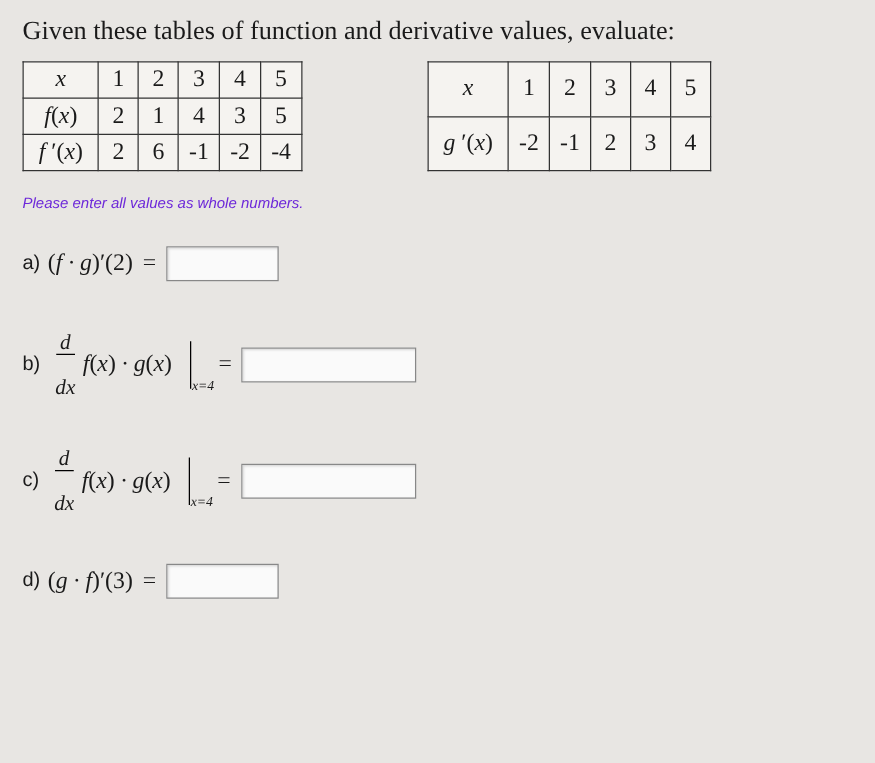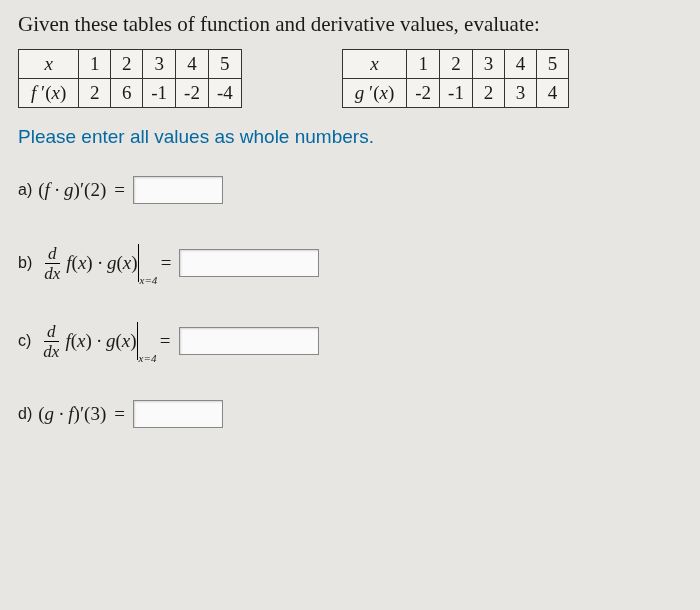--- a/index.html
+++ b/index.html
@@ -42,23 +42,24 @@
       min-width: 32px;
       background: #f5f3f0;
     }
     
     td:first-child {
       padding: 3px 12px;
       min-width: 56px;
     }
     
     .hint {
-      font-size: 19px;
+      font-style: italic;
+      font-size: 12px;
       font-family: Arial, sans-serif;
-      color: #0369a1;
+      color: #6d28d9;
       margin-bottom: 28px;
     }
     
     .question {
       display: flex;
       align-items: center;
       margin-bottom: 40px;
       font-size: 18px;
     }
     
@@ -86,27 +87,28 @@
       line-height: 1;
     }
     
     .frac .num {
       border-bottom: 1px solid #000;
       padding: 0 3px 1px 3px;
     }
     
     .frac .den {
       padding: 1px 3px 0 3px;
+      margin-top: 16px;
     }
     
     .vbar {
       display: inline-block;
       border-left: 1.5px solid #000;
       height: 38px;
-      margin-left: 0;
+      margin-left: 14px;
       position: relative;
     }
     
     .vbar .sub {
       position: absolute;
       bottom: -4px;
       left: 1px;
       font-size: 11px;
       font-style: italic;
       white-space: nowrap;
@@ -150,20 +152,28 @@
 
 <div class="tables-row">
   <table>
     <tbody>
         <tr>
       <td><span class="fn">x</span></td>
       <td>1</td>
       <td>2</td>
       <td>3</td>
       <td>4</td>
+      <td>5</td>
+    </tr>
+    <tr>
+      <td><span class="fn">f</span><span class="rn">(</span><span class="fn">x</span><span class="rn">)</span></td>
+      <td>2</td>
+      <td>1</td>
+      <td>4</td>
+      <td>3</td>
       <td>5</td>
     </tr>
     <tr>
       <td><span class="fn">f</span><span class="prime"> ′</span><span class="rn">(</span><span class="fn">x</span><span class="rn">)</span></td>
       <td>2</td>
       <td>6</td>
       <td>-1</td>
       <td>-2</td>
       <td>-4</td>
     </tr>

